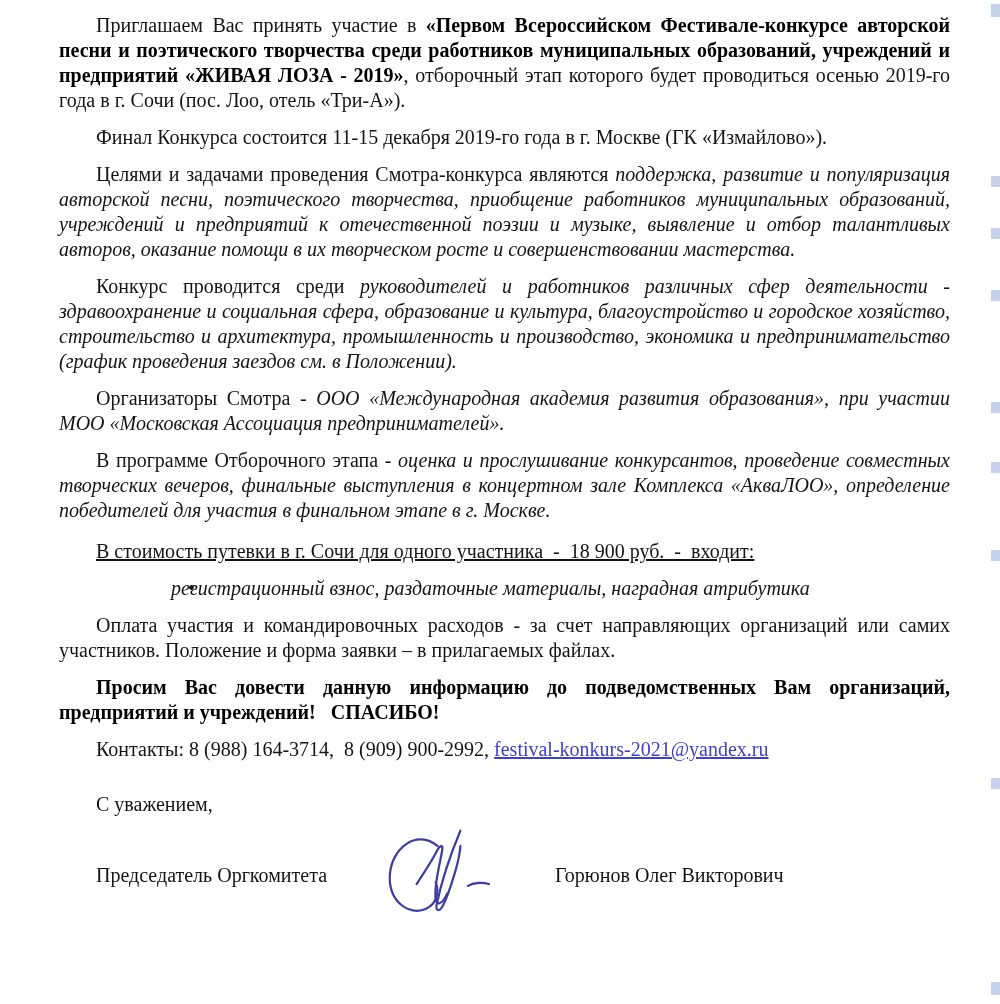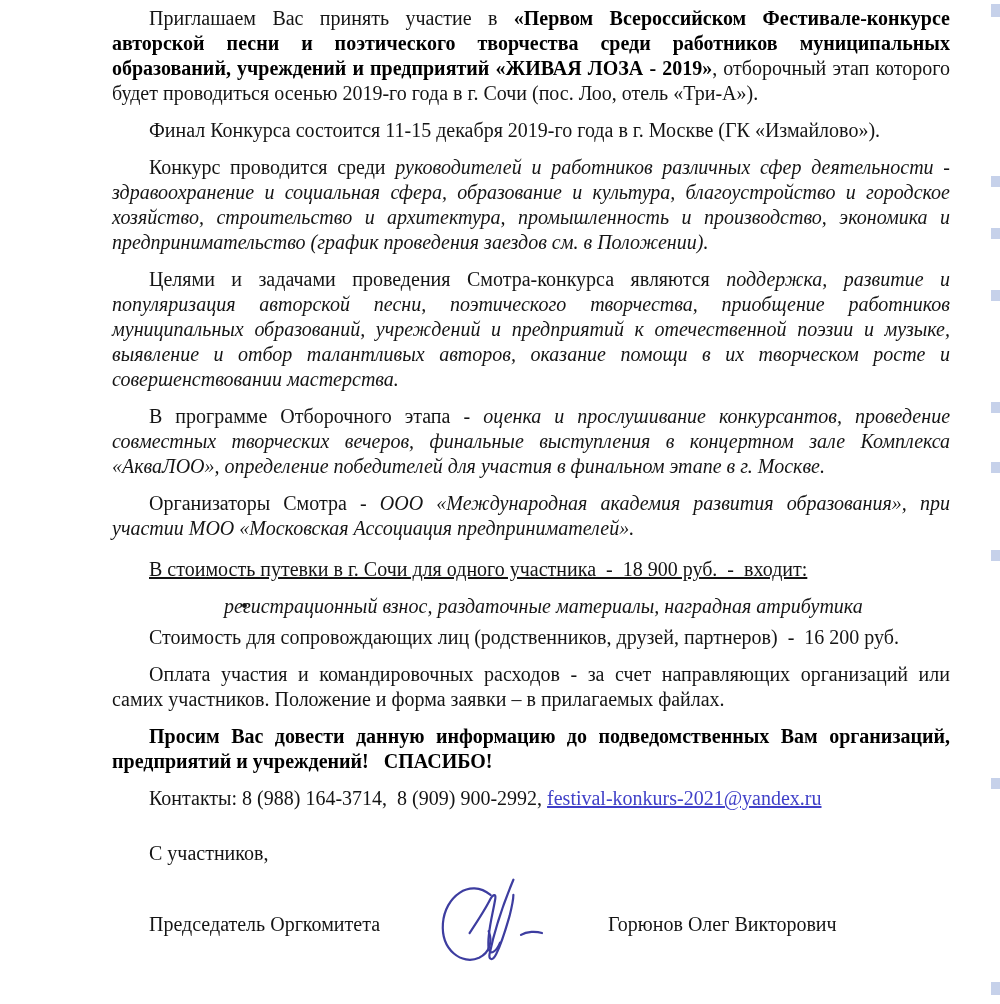--- a/index.html
+++ b/index.html
@@ -6,23 +6,23 @@
   body {
     width: 1000px; height: 1004px;
     background: #ffffff;
     position: relative;
     overflow: hidden;
     font-family: "Liberation Serif", "DejaVu Serif", serif;
     color: #141414;
   }
   .doc {
     position: absolute;
-    top: 0; left: 0;
+    top: 7px; left: 0;
     width: 1000px;
-    padding: 6px 50px 0 112px;
+    padding: 6px 50px 0 59px;
     box-sizing: border-box;
     font-size: 20px;
     line-height: 25px;
   }
   .doc p {
     margin: 12px 0 0 0;
     text-indent: 37px;
     text-align: justify;
   }
   .doc p.first { margin-top: 0; }
@@ -85,43 +85,42 @@
 </style>
 </head>
 <body>
 
 <div class="doc">
 
   <p class="first"><span>Приглашаем Вас принять участие в </span><b>«Первом Всероссийском Фестивале-конкурсе авторской песни и поэтического творчества среди работников муниципальных образований, учреждений и предприятий «ЖИВАЯ ЛОЗА - 2019»</b><span>, отборочный этап которого будет проводиться осенью 2019-го года в г. Сочи (пос. Лоо, отель «Три-А»).</span></p>
 
   <p><span>Финал Конкурса  состоится 11-15 декабря 2019-го года в г. Москве (ГК «Измайлово»).</span></p>
 
+  <p><span>Целями и задачами проведения Смотра-конкурса являются </span><i>поддержка, развитие и популяризация авторской песни, поэтического творчества, приобщение работников муниципальных образований, учреждений и предприятий к отечественной поэзии и музыке, выявление и отбор талантливых авторов, оказание помощи в их творческом росте и совершенствовании мастерства.</i></p>
+
   <p><span>Конкурс проводится среди </span><i>руководителей и работников различных сфер деятельности - здравоохранение и социальная сфера, образование и культура, благоустройство и городское хозяйство, строительство и архитектура, промышленность и производство, экономика и предпринимательство (график проведения заездов см. в Положении).</i></p>
 
-  <p><span>Целями и задачами проведения Смотра-конкурса являются </span><i>поддержка, развитие и популяризация авторской песни, поэтического творчества, приобщение работников муниципальных образований, учреждений и предприятий к отечественной поэзии и музыке, выявление и отбор талантливых авторов, оказание помощи в их творческом росте и совершенствовании мастерства.</i></p>
+  <p><span>Организаторы Смотра - </span><i>ООО «Международная академия развития образования», при участии  МОО «Московская Ассоциация предпринимателей».</i></p>
 
   <p><span>В программе Отборочного этапа - </span><i>оценка и прослушивание конкурсантов, проведение совместных творческих вечеров, финальные выступления в концертном зале Комплекса «АкваЛОО», определение победителей для участия в финальном этапе в г. Москве.</i></p>
-
-  <p><span>Организаторы Смотра - </span><i>ООО «Международная академия развития образования», при участии  МОО «Московская Ассоциация предпринимателей».</i></p>
 
   <p class="cost-line"><span class="underlined">В стоимость путевки в г. Сочи для одного участника  -  18 900 руб.  -  входит:</span></p>
 
 
   <p class="bullet-item"><span class="marker">•</span><i class="pre">регистрационный взнос, раздаточные материалы, наградная атрибутика</i></p>
 
-  <p class="escort-line first" style="margin-top:6px"><span class="pre">Стоимость для сопровождающих лиц (родственников, друзей, партнеров)  -  16 200 руб.</span></p>
 
   <p><span>Оплата участия и командировочных расходов  - за счет направляющих организаций или самих участников. Положение и форма заявки – в прилагаемых файлах.</span></p>
 
   <p><b class="pre">Просим Вас довести данную информацию до подведомственных Вам организаций, предприятий и учреждений!   СПАСИБО!</b></p>
 
   <p><span class="pre">Контакты: 8 (988) 164-3714,  8 (909) 900-2992, </span><a class="email-link">festival-konkurs-2021@yandex.ru</a></p>
 
   <div class="closing">
-    <p class="regards first">С участников,</p>
+    <p class="regards first">С уважением,</p>
     <div class="sig-row">
       <span class="position">Председатель Оргкомитета</span>
       <svg class="signature-svg" width="150" height="100" viewBox="0 0 150 105" aria-hidden="true">
         <path d="M64,22 C42,4 16,24 14,52 C12,80 34,96 52,88 C64,82 66,70 62,60"></path>
         <path d="M42,62 C50,50 58,38 64,26 C66,22 70,20 69,26 C66,44 60,64 62,78 C63,86 70,82 74,72"></path>
         <path d="M88,6 C78,30 68,60 63,84 C62,90 66,92 70,84 C76,72 80,58 84,44 C86,36 88,28 88,22"></path>
         <path d="M96,64 C102,60 112,60 118,62"></path>
       </svg>
       <span class="name">Горюнов Олег Викторович</span>
     </div>

